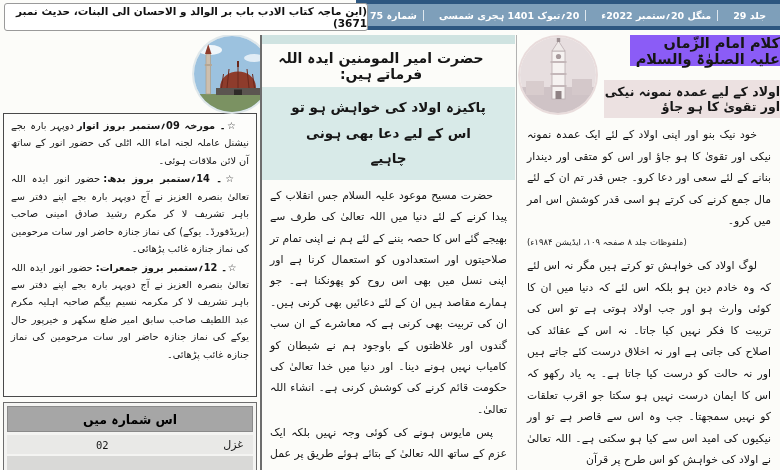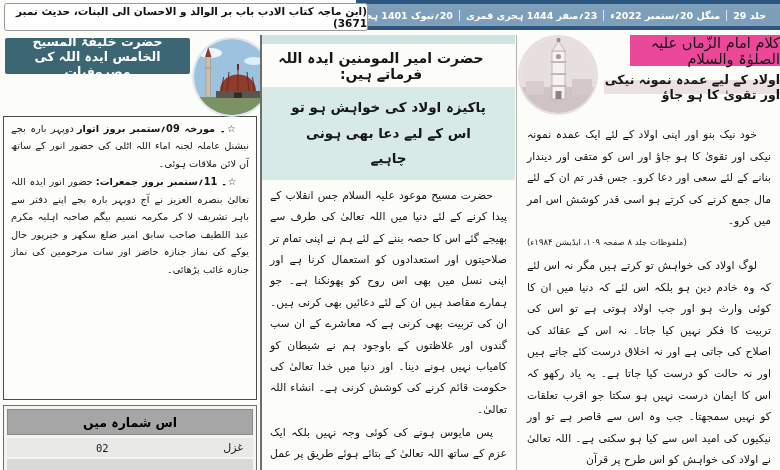--- a/index.html
+++ b/index.html
@@ -31,26 +31,26 @@
   .col{overflow:hidden;}
   
   .col-kalam{width:262px;}
   .kalam-head{position:relative;height:86px;}
   .photo-circle{
     position:absolute;border-radius:50%;overflow:hidden;
     box-shadow:0 0 0 2px #e9dcdc;
   }
   .kalam-circle{left:2px;top:2px;width:76px;height:76px;}
   .kalam-title{
-    margin-left:112px;height:31px;background:#ec4899;
+    margin-left:112px;height:31px;background:#8b5cf6;
     display:flex;align-items:center;justify-content:center;
-    font-size:14.5px;font-weight:normal;
+    font-size:14.5px;font-weight:bold;
   }
   .kalam-sub{
-    margin-left:86px;margin-top:14px;height:14px;background:#ece1e1;
+    margin-left:86px;margin-top:14px;height:38px;background:#ece1e1;
     display:flex;align-items:center;justify-content:center;
     font-size:12.5px;font-weight:bold;
   }
   .kalam-body{padding:3px 9px 11px 9px;font-size:10.8px;line-height:2.0;text-align:justify;}
   .kalam-body p{margin:0 0 2px 0;text-indent:14px;}
   .citation{display:block;text-align:left;font-size:8.5px;color:#222;margin:0 0 4px 0;}
   
   .col-quote{width:253px;}
   .q-strip{height:9px;background:#cfe3e1;}
   .q-head{font-size:14px;font-weight:bold;text-align:center;padding:6px 19px 5px 4px;}
@@ -91,21 +91,20 @@
   .issue-row.partial{height:12px;background:#d9d9d7;border-top:2px solid #f4f4f2;}
 </style>
 </head>
 <body>
 
 <div class="page">
 
   <div class="topbar">
     <span class="seg">جلد 29</span>
     <span class="seg">منگل 20؍ستمبر 2022ء</span>
-    <span class="seg">23؍صفر 1444 ہجری قمری</span>
     <span class="seg">20؍تبوک 1401 ہجری شمسی</span>
     <span class="seg">شمارہ 75</span>
   </div>
 
   <div class="hadith-box">
     <span>(ابن ماجہ کتاب الادب باب بر الوالد و الاحسان الی البنات، حدیث نمبر 3671)</span>
   </div>
 
   <div class="columns">
 
@@ -147,41 +146,41 @@
         <p>حضرت مسیح موعود علیہ السلام جس انقلاب کے پیدا کرنے کے لئے دنیا میں اللہ تعالیٰ کی طرف سے بھیجے گئے اس کا حصہ بننے کے لئے ہم نے اپنی تمام تر صلاحیتوں اور استعدادوں کو استعمال کرنا ہے اور اپنی نسل میں بھی اس روح کو پھونکنا ہے۔ جو ہمارے مقاصد ہیں ان کے لئے دعائیں بھی کرنی ہیں۔ ان کی تربیت بھی کرنی ہے کہ معاشرے کے ان سب گندوں اور غلاظتوں کے باوجود ہم نے شیطان کو کامیاب نہیں ہونے دینا۔ اور دنیا میں خدا تعالیٰ کی حکومت قائم کرنے کی کوشش کرنی ہے۔ انشاء اللہ تعالیٰ۔</p>
         <p>پس مایوس ہونے کی کوئی وجہ نہیں بلکہ ایک عزم کے ساتھ اللہ تعالیٰ کے بتائے ہوئے طریق پر عمل کرنے کی ضرورت ہے۔ اللہ تعالیٰ نے نیک اولاد کے لئے ہمیں قرآن کریم میں دعائیں سکھائی ہیں جیسا کہ میں نے ذکر کیا۔</p>
 
       </div>
     </div>
 
     <div class="vdiv strong"></div>
 
     <div class="col col-activities">
       <div class="act-head">
-        <div class="act-band">حضرت خلیفۃ المسیح الخامس ایدہ اللہ کی مصروفیات</div>
         <div class="photo-circle act-circle">
           <svg width="76" height="76" viewBox="0 0 76 76">
             <rect width="76" height="76" fill="#9cc2df"></rect>
             <ellipse cx="16" cy="14" rx="12" ry="5" fill="#ffffff" opacity="0.85"></ellipse>
             <ellipse cx="60" cy="22" rx="10" ry="4" fill="#ffffff" opacity="0.7"></ellipse>
             <rect y="58" width="76" height="18" fill="#7b9262"></rect>
             <rect x="12" y="18" width="4.5" height="40" fill="#cdbfae" stroke="#a79883" stroke-width="0.6"></rect>
             <path d="M11 18 L14.2 8 L17.5 18 Z" fill="#8e3c2c"></path>
             <rect x="10.8" y="28" width="7" height="2" fill="#b5a693"></rect>
             <path d="M26 52 C26 30 62 30 62 52 Z" fill="#8e3c2c"></path>
             <path d="M44 31 L44 52 M35 33 L33 52 M53 33 L55 52 M29.5 38 L27.5 52 M58.5 38 L60.5 52" stroke="#6a281c" stroke-width="1" fill="none"></path>
             <rect x="43" y="25" width="2" height="6" fill="#6a281c"></rect>
             <rect x="22" y="52" width="48" height="7" fill="#5b5550"></rect>
             <rect x="40" y="53.5" width="8" height="5.5" fill="#2f2b28"></rect>
           </svg>
         </div>
       </div>
       <div class="act-box">
         <p><span class="b-lead">☆۔ مورخہ 09؍ستمبر بروز اتوار</span><span> دوپہر بارہ بجے نیشنل عاملہ لجنہ اماء اللہ اٹلی کی حضور انور کے ساتھ آن لائن ملاقات ہوئی۔</span></p>
-        <p><span class="b-lead">☆۔ 11؍ستمبر بروز جمعرات:</span><span> حضور انور ایدہ اللہ تعالیٰ بنصرہ العزیز نے آج دوپہر بارہ بجے اپنے دفتر سے باہر تشریف لا کر مکرمہ نسیم بیگم صاحبہ اہلیہ مکرم عبد اللطیف صاحب سابق امیر ضلع سکھر و خیرپور حال یوکے کی نماز جنازہ حاضر اور سات مرحومین کی نماز جنازہ غائب پڑھائی۔</span></p>
+        <p><span class="b-lead">☆۔ 14؍ستمبر بروز بدھ:</span><span> حضور انور ایدہ اللہ تعالیٰ بنصرہ العزیز نے آج دوپہر بارہ بجے اپنے دفتر سے باہر تشریف لا کر مکرم رشید صادق امینی صاحب (بریڈفورڈ۔ یوکے) کی نماز جنازہ حاضر اور سات مرحومین کی نماز جنازہ غائب پڑھائی۔</span></p>
+        <p><span class="b-lead">☆۔ 12؍ستمبر بروز جمعرات:</span><span> حضور انور ایدہ اللہ تعالیٰ بنصرہ العزیز نے آج دوپہر بارہ بجے اپنے دفتر سے باہر تشریف لا کر مکرمہ نسیم بیگم صاحبہ اہلیہ مکرم عبد اللطیف صاحب سابق امیر ضلع سکھر و خیرپور حال یوکے کی نماز جنازہ حاضر اور سات مرحومین کی نماز جنازہ غائب پڑھائی۔</span></p>
 
       </div>
       <div class="issue-box">
         <div class="issue-head">اس شمارہ میں</div>
         <div class="issue-row">
           <span>غزل</span>
           <span class="page-no">02</span>
         </div>
         <div class="issue-row partial"></div>
       </div>

